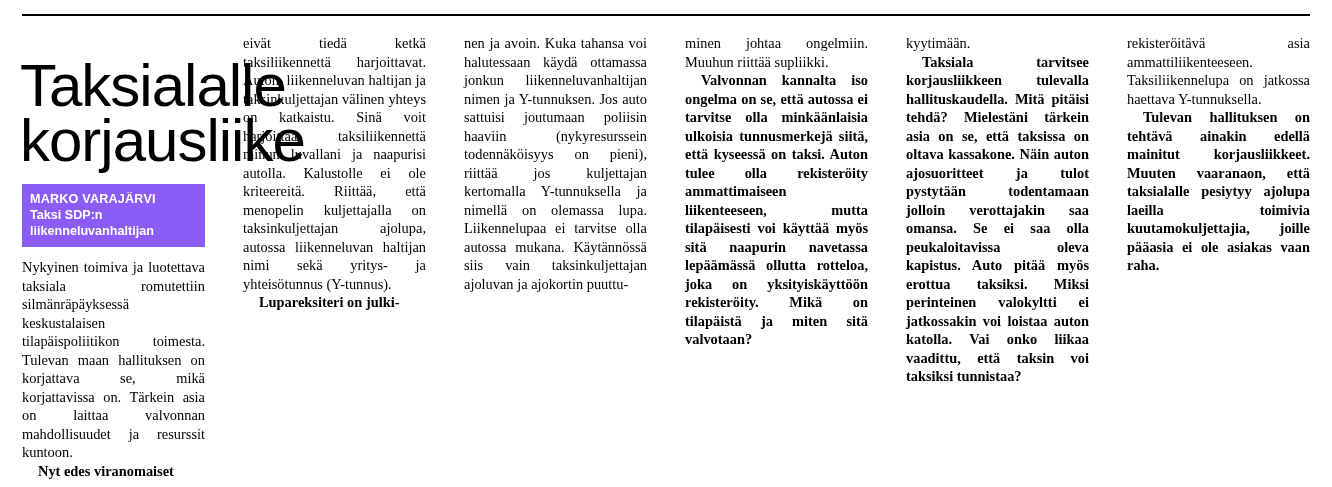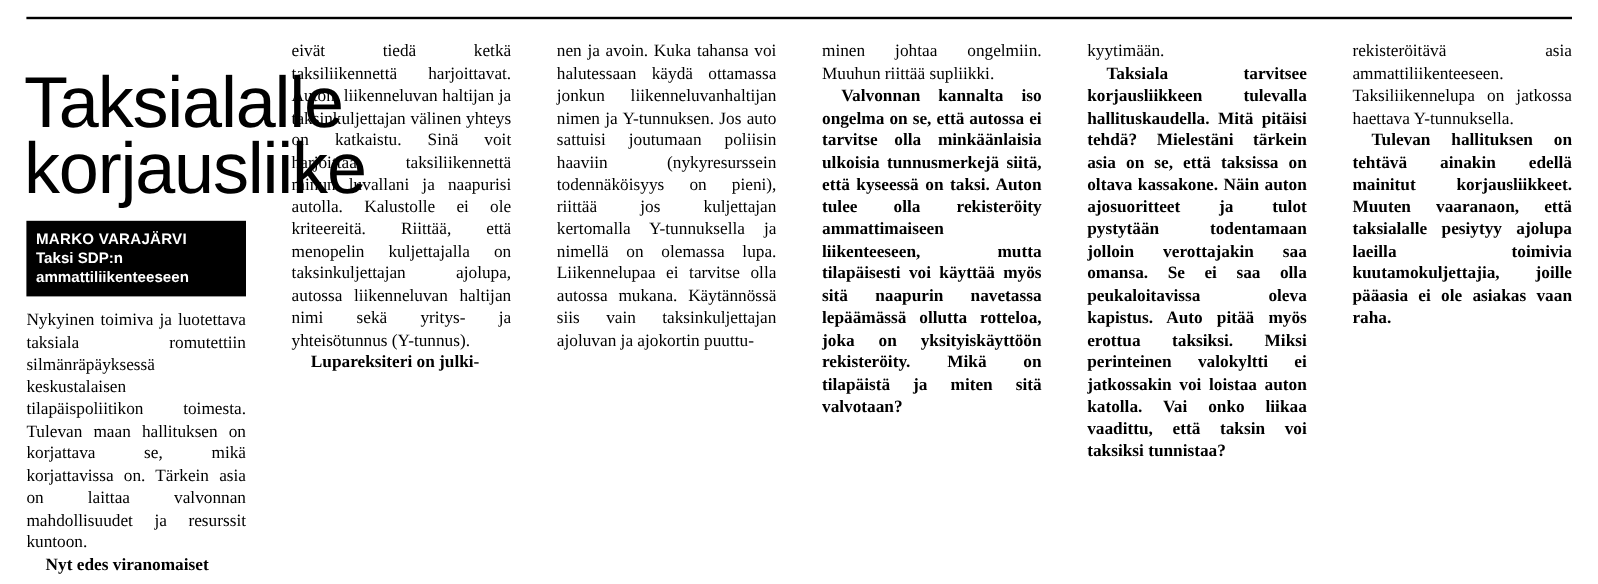--- a/index.html
+++ b/index.html
@@ -62,21 +62,21 @@
     line-height: 1.285;
     text-align: justify;
     text-justify: inter-word;
     hyphens: manual;
   }
   .col:last-child { margin-right: 0; }
   .col.first {
     padding-top: 150px;
   }
   .byline-box {
-    background: #000000;
+    background: #8b5cf6;
     color: #ffffff;
     font-family: "Liberation Sans", sans-serif;
     font-weight: bold;
     font-size: 12.6px;
     line-height: 1.28;
     padding: 7px 8px 8px 8px;
     margin-bottom: 11px;
     width: 183px;
     box-sizing: border-box;
   }
@@ -106,21 +106,21 @@
     <span class="line">Taksialalle</span>
     <span class="line">korjausliike</span>
   </h1>
 
   <div class="columns">
 
     <div class="col first">
       <div class="byline-box">
         <span class="name">MARKO VARAJÄRVI</span>
         <span class="org1">Taksi SDP:n</span>
-        <span class="org2">ammattiliikenteeseen</span>
+        <span class="org2">liikenneluvanhaltijan</span>
       </div>
       <p>Nykyinen toimiva ja luotettava taksiala romutettiin silmänräpäyksessä keskustalaisen tilapäispoliitikon toimesta. Tulevan maan hallituksen on korjattava se, mikä korjattavissa on. Tärkein asia on laittaa valvonnan mahdollisuudet ja resurssit kuntoon.</p>
       <p class="indent">Nyt edes viranomaiset</p>
     </div>
 
     <div class="col">
       <p>eivät tiedä ketkä taksiliikennettä harjoittavat. Auton, liikenneluvan haltijan ja taksinkuljettajan välinen yhteys on katkaistu. Sinä voit harjoittaa taksiliikennettä minun luvallani ja naapurisi autolla. Kalustolle ei ole kriteereitä. Riittää, että menopelin kuljettajalla on taksinkuljettajan ajolupa, autossa liikenneluvan haltijan nimi sekä yritys- ja yhteisötunnus (Y-tunnus).</p>
       <p class="indent">Lupareksiteri on julki-</p>
     </div>
 

